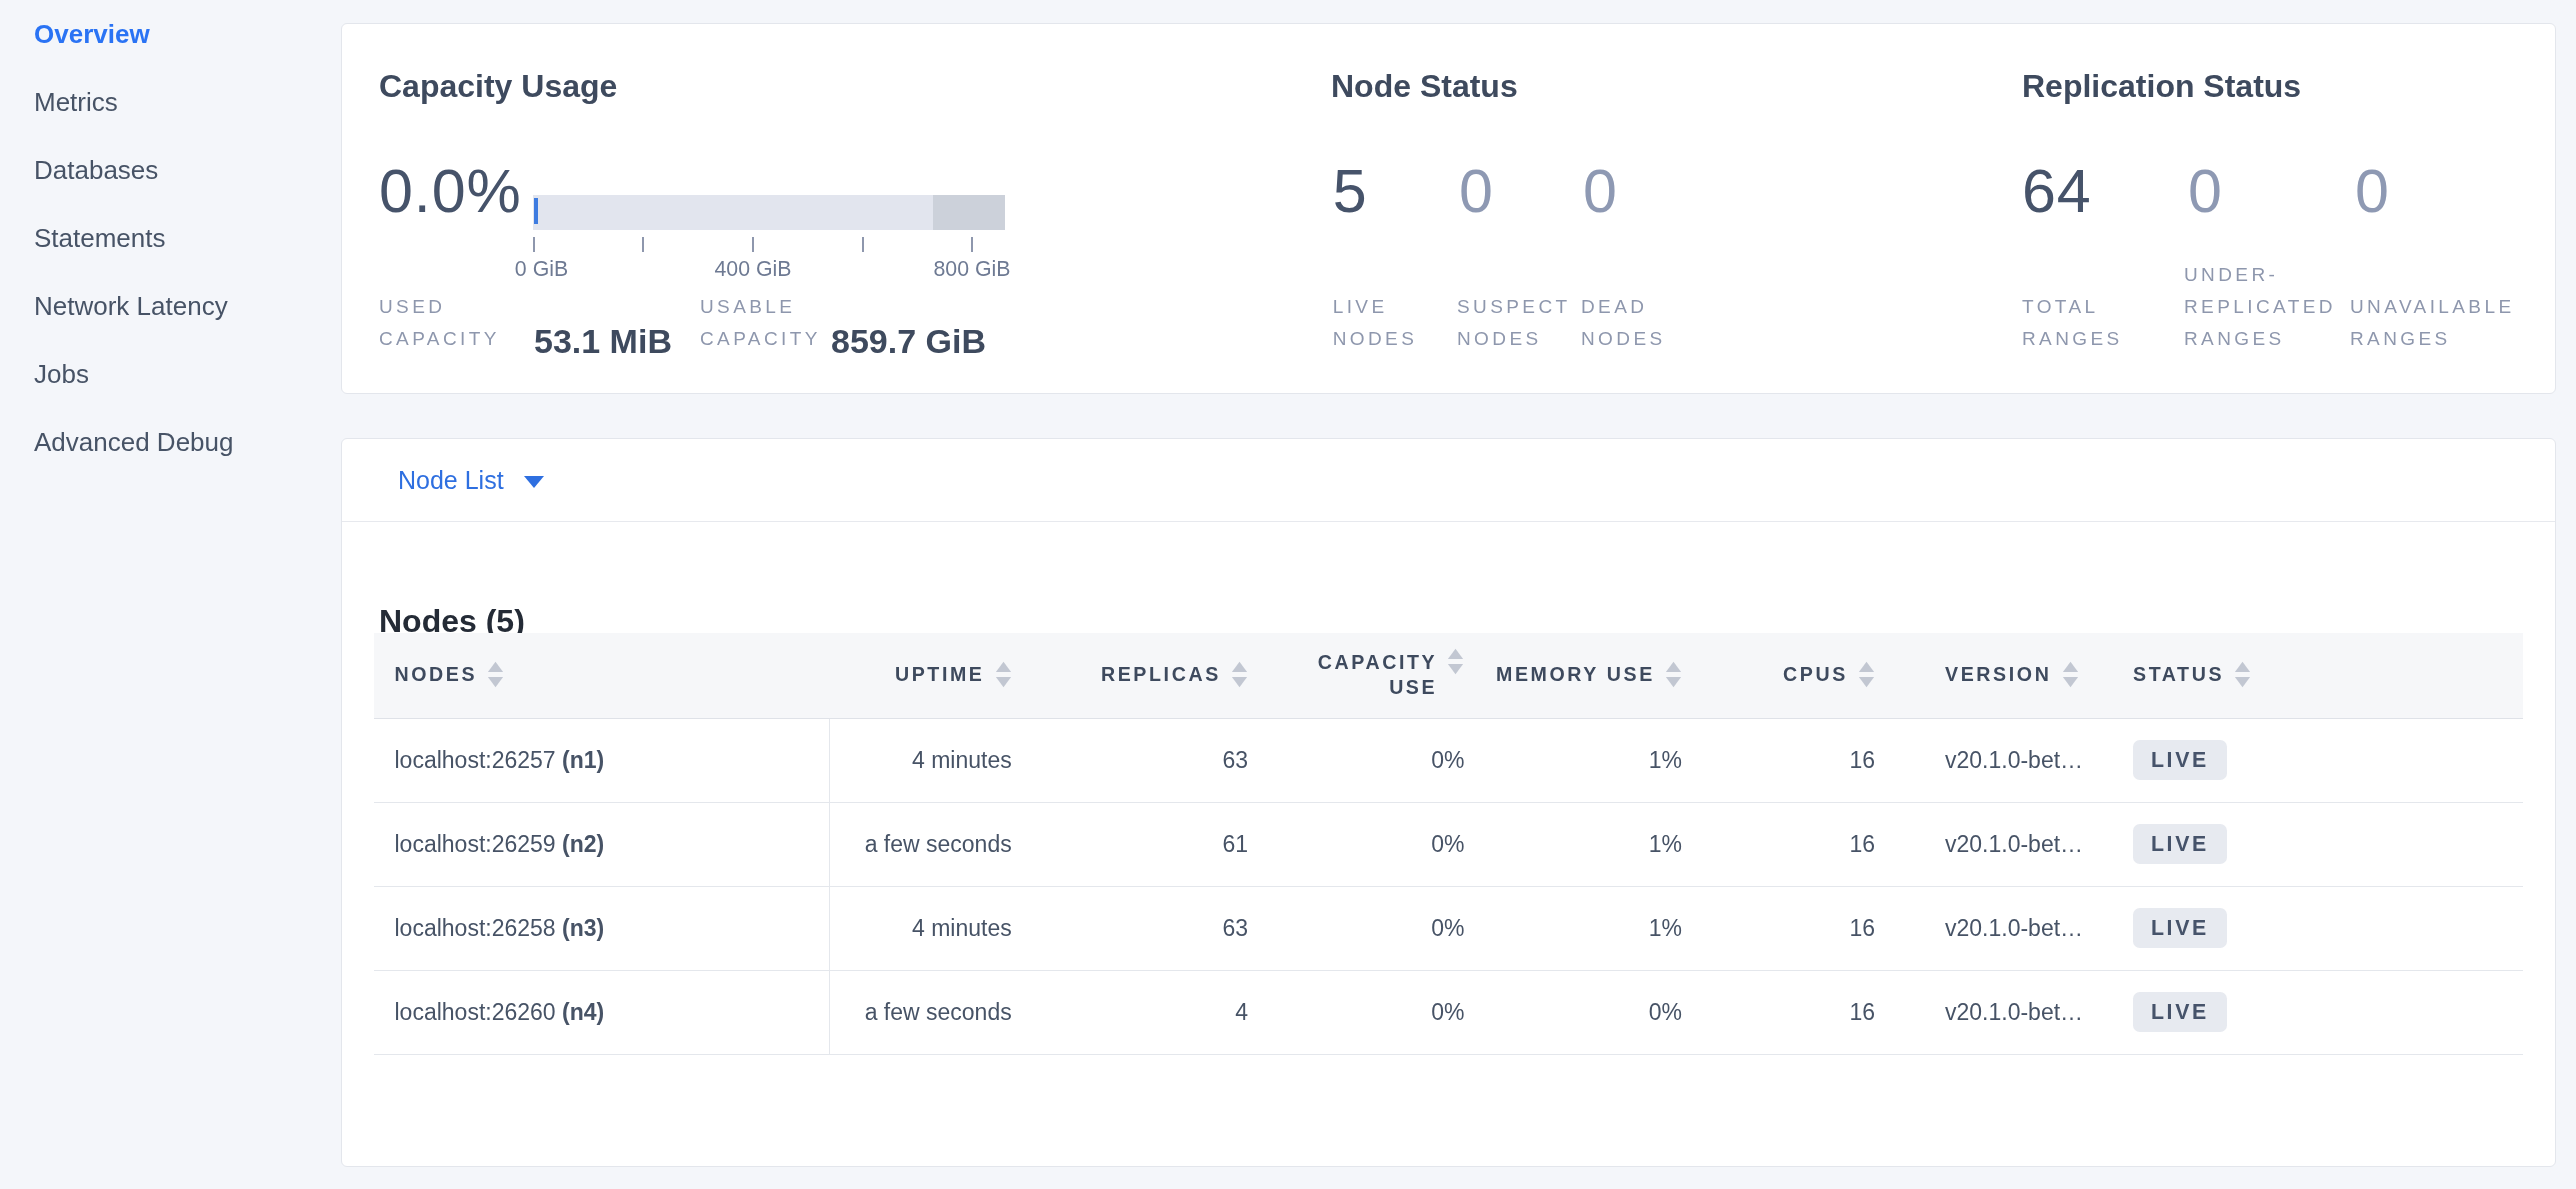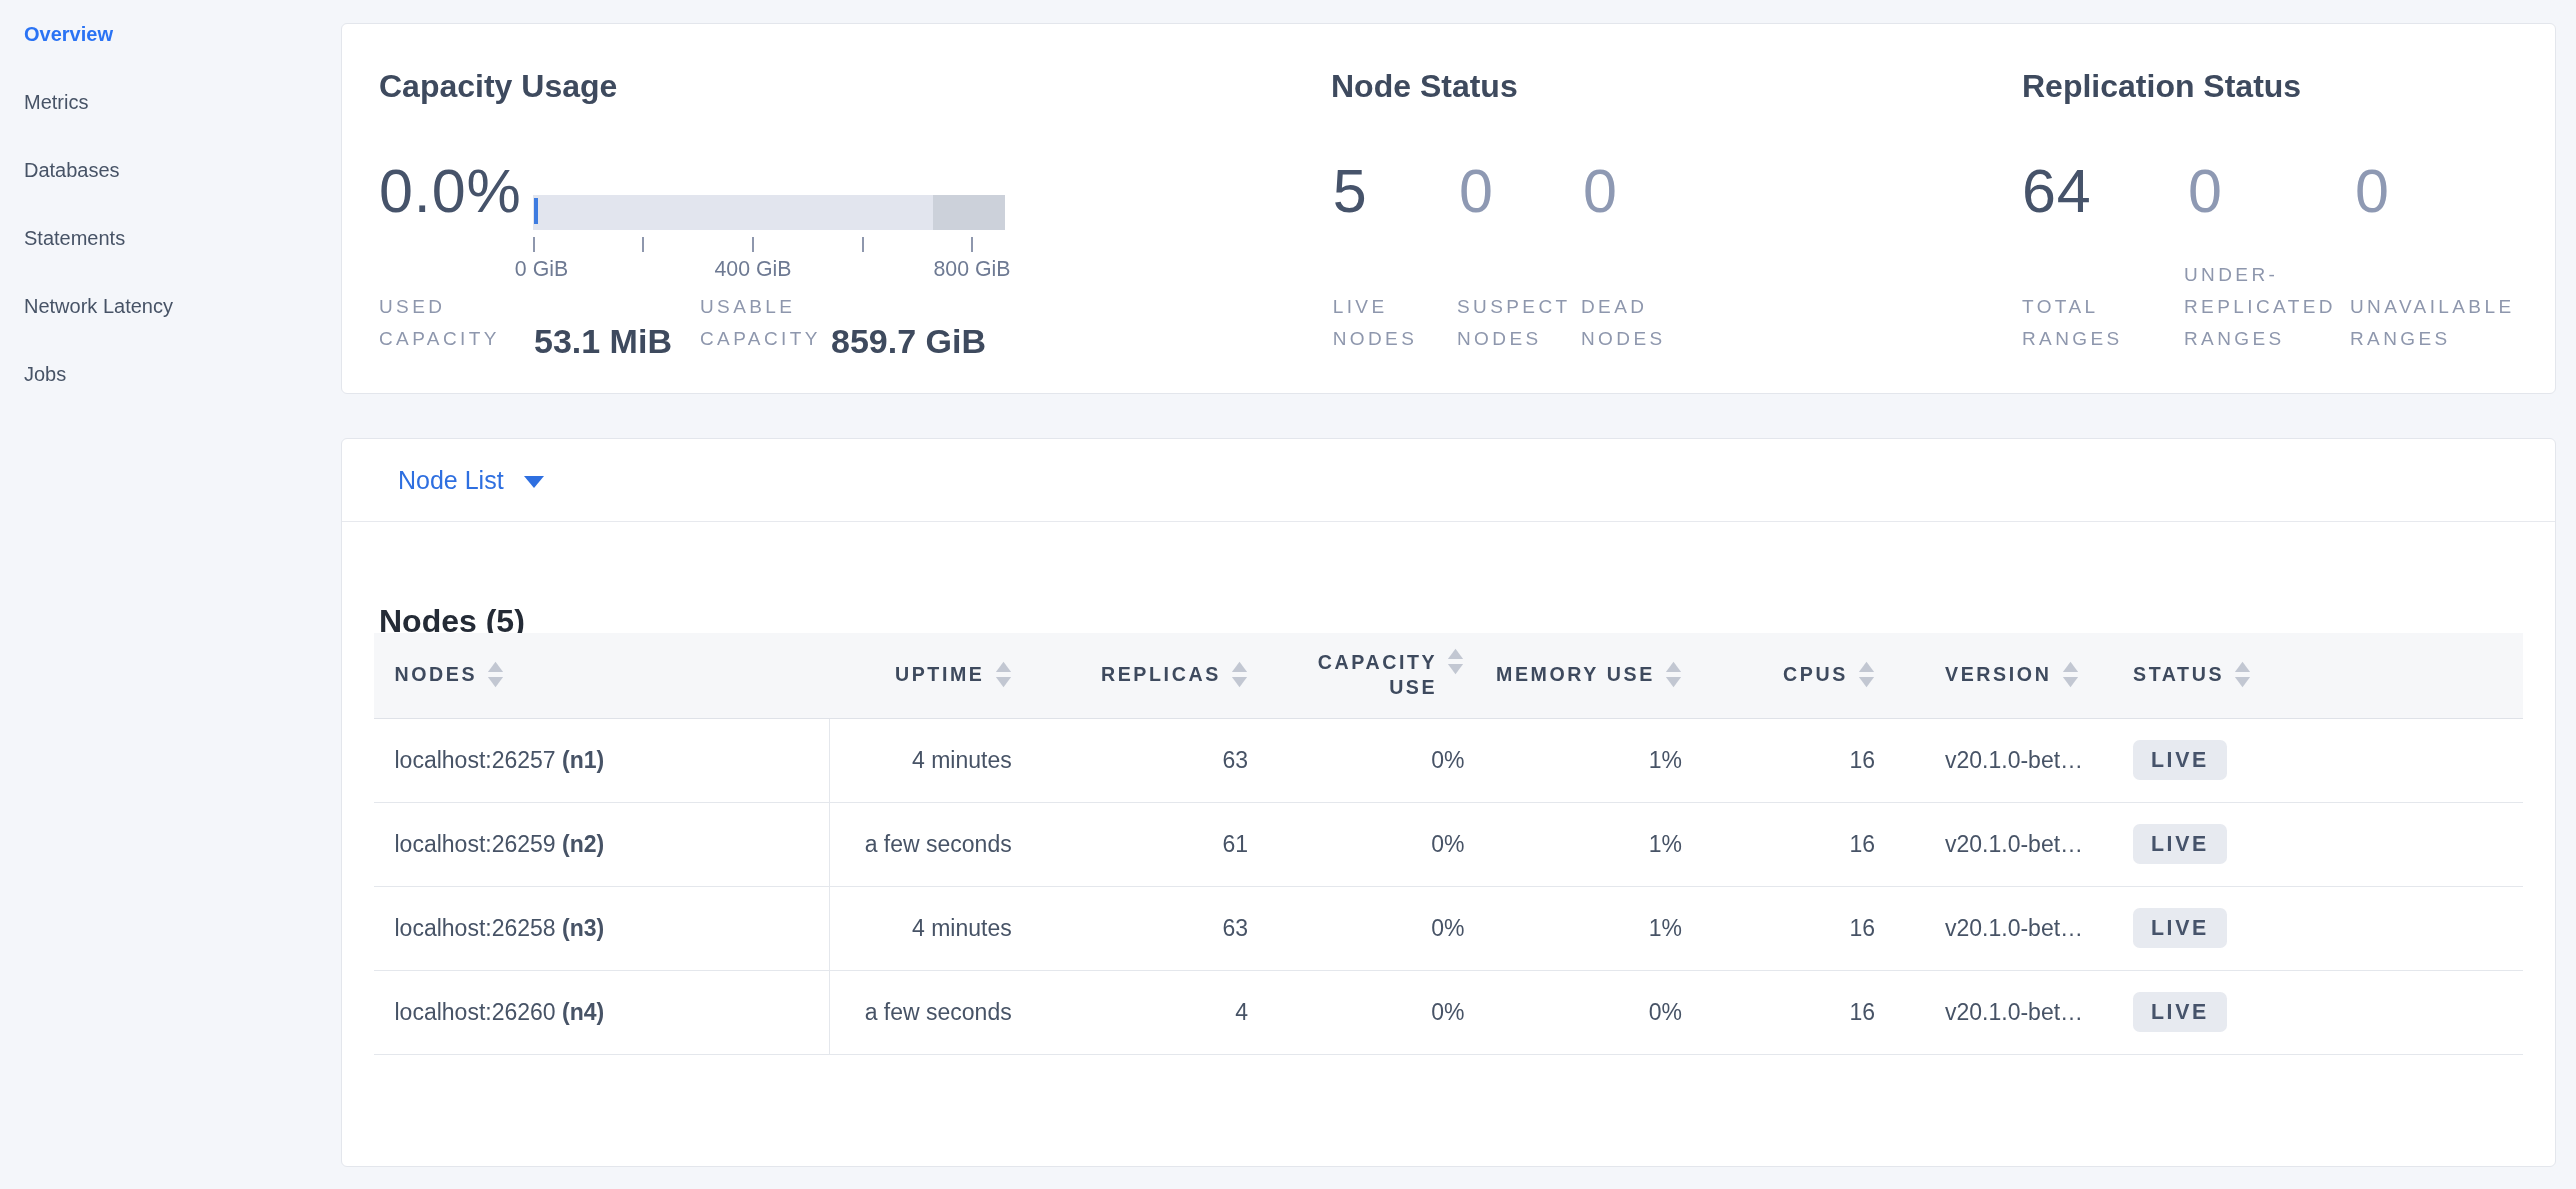--- a/index.html
+++ b/index.html
@@ -9,21 +9,21 @@
     font-family: "Liberation Sans", sans-serif;
     color: #475366;
     overflow: hidden;
   }
   .page { position: relative; width: 2576px; height: 1189px; }
 
   
   .sidebar { position: absolute; left: 0; top: 0; width: 341px; padding-top: 0; }
   .sidebar-item {
     height: 68px; display: flex; align-items: center;
-    padding-left: 24px; font-size: 20px; color: #475366; cursor: pointer;
+    padding-left: 34px; font-size: 26px; color: #475366; cursor: pointer;
   }
   .sidebar-item.active { color: #2a73f4; font-weight: 700; }
 
   
   .main { position: absolute; left: 341px; top: 0; width: 2215px; }
   .card {
     position: absolute; left: 0; width: 2215px;
     background: #ffffff; border: 1.7px solid #e3e6ec; border-radius: 6px;
   }
   .card-summary { top: 23px; height: 371px; }
@@ -121,20 +121,21 @@
 
 <div class="page">
 
   <nav class="sidebar">
     <div class="sidebar-item active">Overview</div>
     <div class="sidebar-item">Metrics</div>
     <div class="sidebar-item">Databases</div>
     <div class="sidebar-item">Statements</div>
     <div class="sidebar-item">Network Latency</div>
     <div class="sidebar-item">Jobs</div>
+    <div class="sidebar-item">Advanced Debug</div>
   </nav>
 
   <div class="main">
 
     <div class="card card-summary">
 
       <section class="section section-capacity">
         <h2 class="section-title">Capacity Usage</h2>
         <div class="big-number" style="left:0;">0.0%</div>
 

